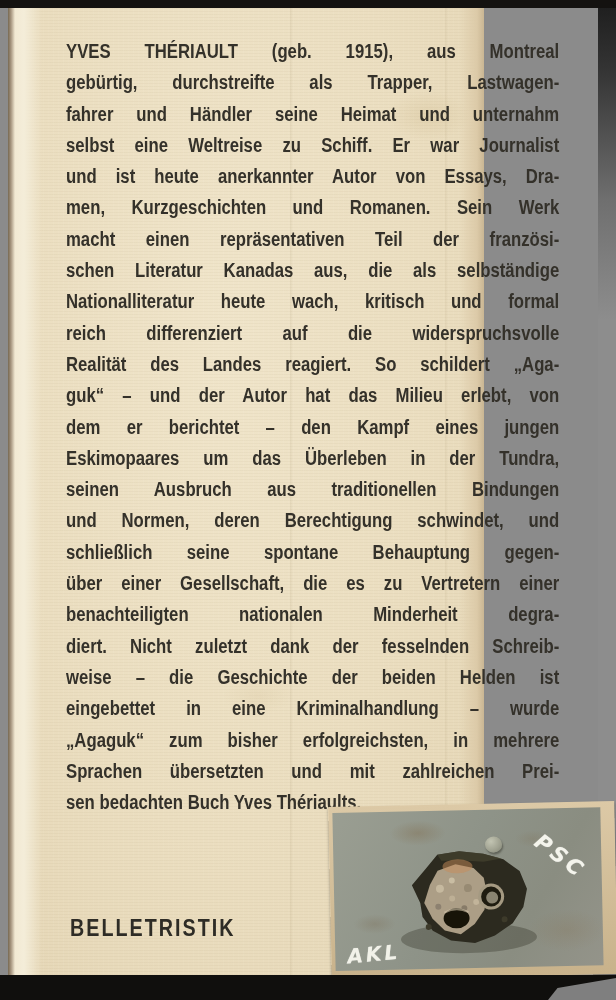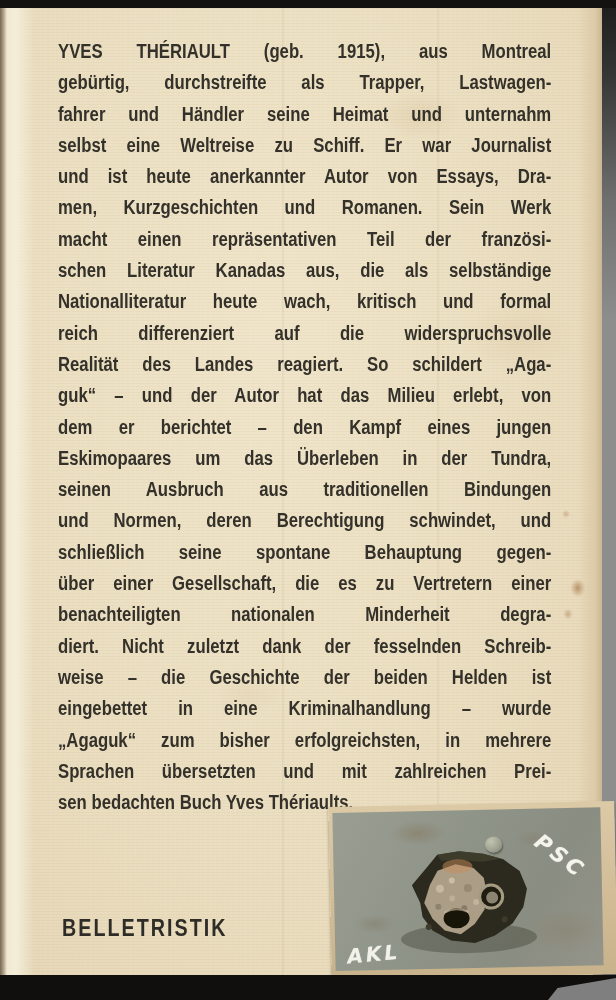--- a/index.html
+++ b/index.html
@@ -4,21 +4,21 @@
 <style>
   html,body{margin:0;padding:0;background:#8b8b8b;}
   .scene{position:relative;width:616px;height:1000px;overflow:hidden;
          font-family:"Liberation Sans",sans-serif;background:#8b8b8b;}
 
   
   .bg-right{position:absolute;left:598px;top:0;width:18px;height:812px;
     background:linear-gradient(180deg,#1d1d1d 0px,#343434 70px,#6f6f6f 200px,#8d8d8d 320px,#8d8d8d 100%);}
 
   
-  .cover{position:absolute;left:0;top:6px;width:602px;height:972px;
+  .cover{position:absolute;left:8px;top:6px;width:476px;height:972px;
     background:
       radial-gradient(ellipse at 45% 35%, #f0e5ca 0%, #ebdec0 55%, #e4d5b4 100%);}
   .cover-texture{position:absolute;inset:0;
     background:
       repeating-linear-gradient(0deg, rgba(140,120,80,0.055) 0 1px, rgba(0,0,0,0) 1px 3px),
       repeating-linear-gradient(90deg, rgba(255,255,255,0.05) 0 1px, rgba(0,0,0,0) 1px 5px);}
   .cover-stains{position:absolute;inset:0;
     background:
       linear-gradient(90deg, rgba(120,100,60,.09), rgba(120,100,60,0)) 282px 0 / 3px 100% no-repeat,
       linear-gradient(90deg, rgba(120,100,60,.08), rgba(120,100,60,0)) 437px 0 / 3px 100% no-repeat,

